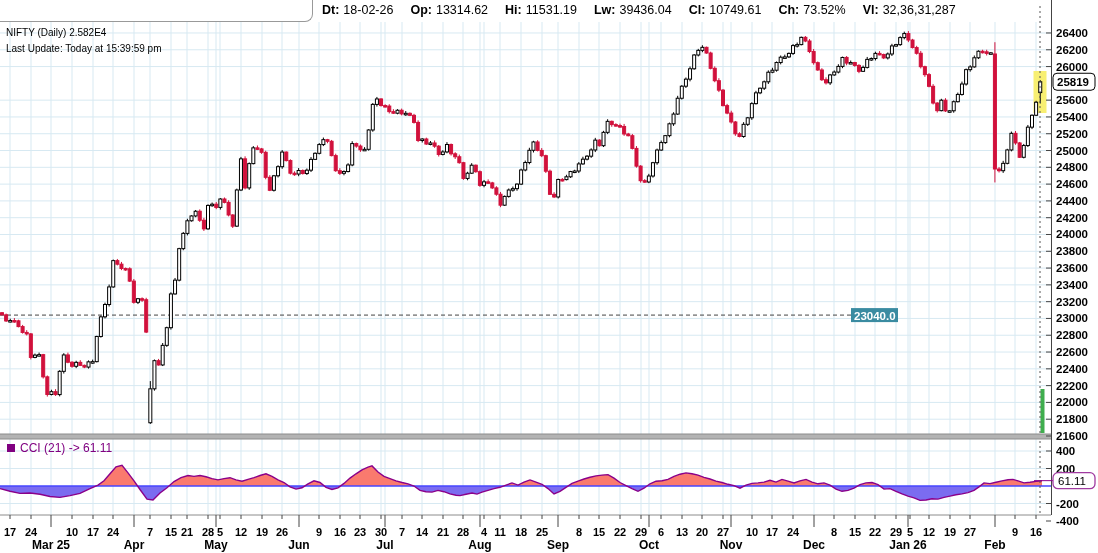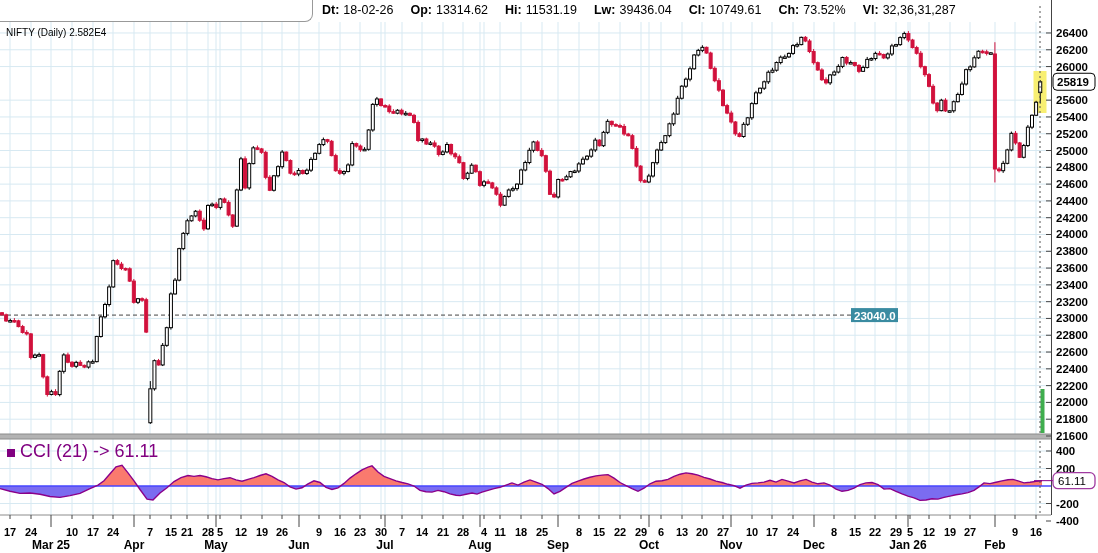--- a/index.html
+++ b/index.html
@@ -4,21 +4,21 @@
 <style>
   html,body{margin:0;padding:0;background:#fff;}
   .app{position:relative;width:1098px;height:553px;background:#fff;
        font-family:"Liberation Sans",sans-serif;color:#000;overflow:hidden;}
   .toolbar-box{position:absolute;left:0;top:0;width:312px;height:21px;background:#fff;
        border-right:1px solid #999;border-bottom:1px solid #999;border-bottom-right-radius:8px;z-index:4;}
   .ohlc{position:absolute;left:322px;top:3px;display:flex;gap:17px;font-size:12.5px;
        white-space:nowrap;z-index:4;background:#fff;}
   .ohlc .fld b{font-weight:bold;margin-right:4px;}
   .syminfo{position:absolute;left:6px;top:25px;font-size:10px;line-height:15.5px;z-index:4;}
-  .ccileg{position:absolute;left:7px;top:441px;font-size:18px;color:#800080;z-index:4;}
+  .ccileg{position:absolute;left:7px;top:441px;font-size:12px;color:#800080;z-index:4;}
   .ccileg .sq{display:inline-block;width:8px;height:8px;background:#800080;margin-right:5px;}
   svg.chart{position:absolute;left:0;top:0;z-index:1;}
   text{font-family:"Liberation Sans",sans-serif;}
 </style>
 </head>
 <body>
 
 <div class="app">
 
   <svg class="chart" id="chart" width="1098" height="553" viewBox="0 0 1098 553">
@@ -898,19 +898,20 @@
       <span class="fld"><b>Op:</b><span>13314.62</span></span>
       <span class="fld"><b>Hi:</b><span>11531.19</span></span>
       <span class="fld"><b>Lw:</b><span>39436.04</span></span>
       <span class="fld"><b>Cl:</b><span>10749.61</span></span>
       <span class="fld"><b>Ch:</b><span>73.52%</span></span>
       <span class="fld"><b>Vl:</b><span>32,36,31,287</span></span>
     </div>
 
   <div class="syminfo">
     <div>NIFTY (Daily) 2.582E4</div>
+    <div>Last Update: Today at 15:39:59 pm</div>
   </div>
 
   <div class="ccileg">
     <span class="sq"></span><span>CCI (21) -&gt; 61.11</span>
   </div>
 
 </div>
 
 </body></html>

